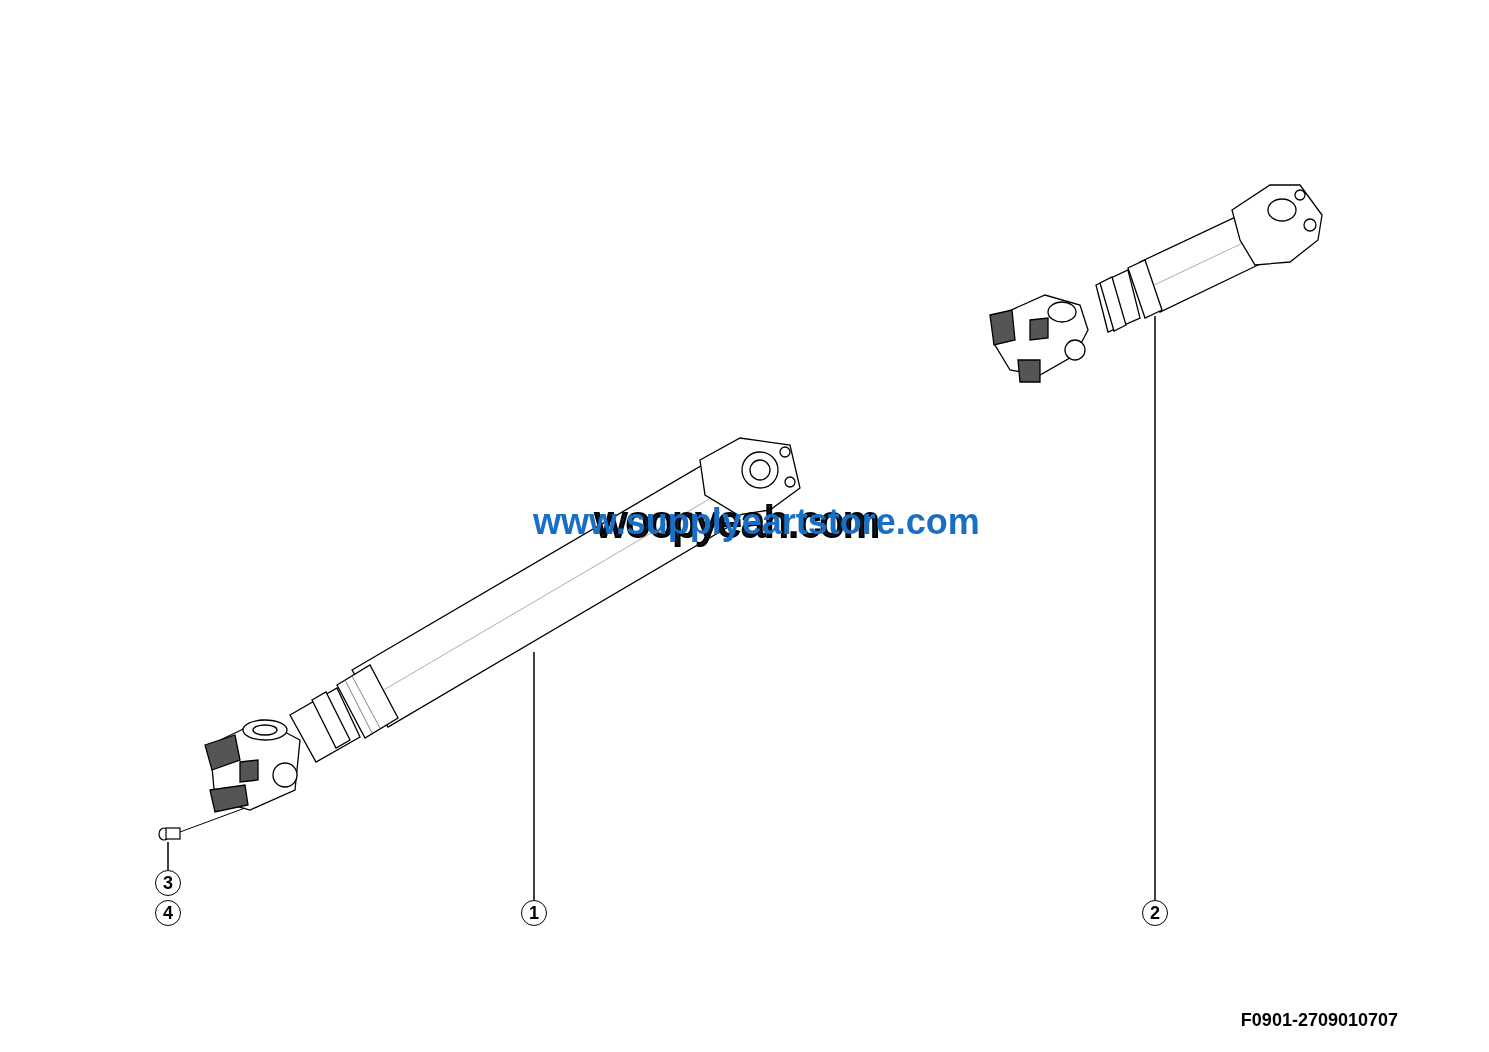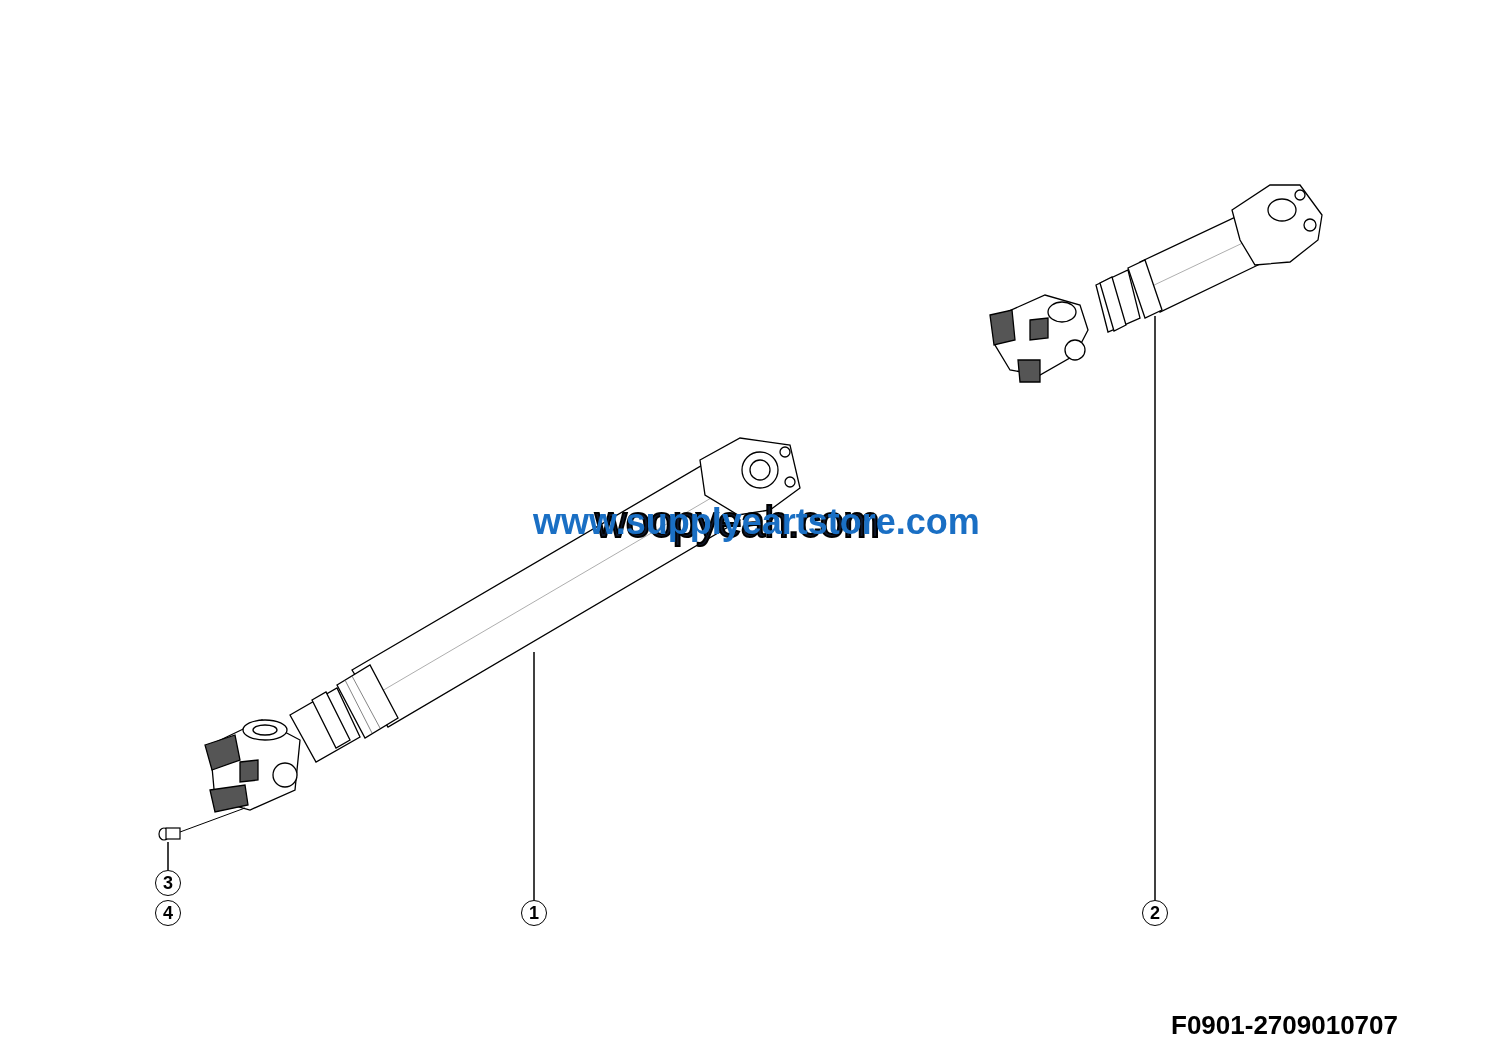--- a/index.html
+++ b/index.html
@@ -2,21 +2,21 @@
 <html><head>
   <meta charset="utf-8">
   <style>
     html, body { margin: 0; padding: 0; background: #ffffff; }
     body { width: 1489px; height: 1052px; position: relative; overflow: hidden; font-family: "Liberation Sans", sans-serif; }
     #canvas { position: absolute; left: 0; top: 0; }
     .callout { position: absolute; width: 26px; height: 26px; border: 1.6px solid #000; border-radius: 50%; box-sizing: border-box; display: flex; align-items: center; justify-content: center; font-weight: bold; font-size: 18px; color: #000; background: #fff; font-family: "Liberation Sans", sans-serif; }
     .wm { position: absolute; white-space: nowrap; font-family: "Liberation Sans", sans-serif; }
     .wm-black { left: 595px; top: 497px; font-size: 44px; color: #0f172a; -webkit-text-stroke: 2px #000; font-weight: normal; letter-spacing: -1px; }
     .wm-blue { left: 533px; top: 501px; font-size: 36px; color: #1a6fc4; font-weight: bold; }
-    .figure-id { position: absolute; right: 91px; top: 1010px; font-weight: bold; font-size: 26px; color: #000; }
+    .figure-id { position: absolute; right: 91px; top: 1010px; font-weight: bold; font-size: 18px; color: #000; }
   </style>
 </head>
 <body>
 
 <svg id="canvas" width="1489" height="1052" viewBox="0 0 1489 1052" xmlns="http://www.w3.org/2000/svg">
 
   <g stroke="#000" fill="#fff" stroke-width="1.3">
 
     <polygon points="352,670 706,463 740,520 388,727"></polygon>
     <line x1="370" y1="698" x2="723" y2="491" stroke="#999" stroke-width="0.8"></line>

